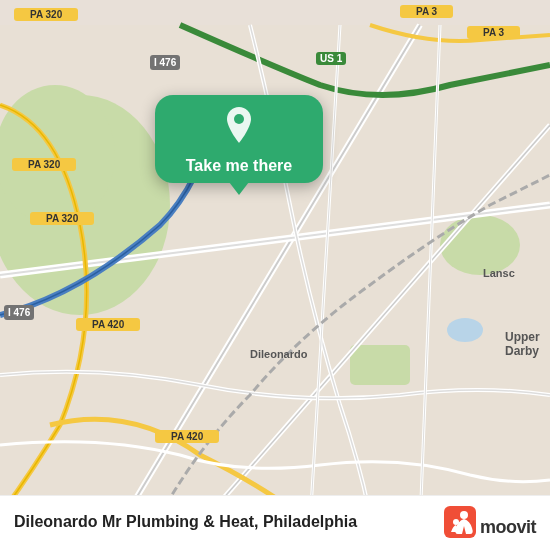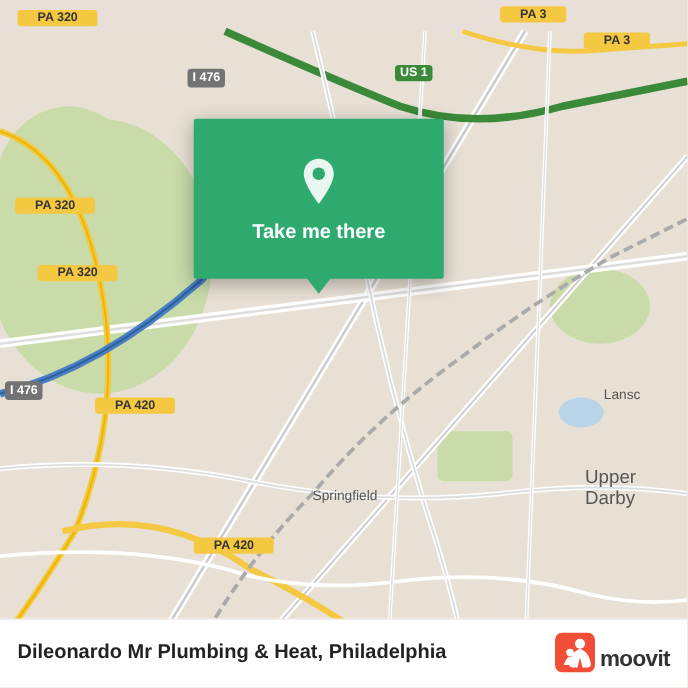--- a/index.html
+++ b/index.html
@@ -44,24 +44,24 @@
       color: white;
       border-radius: 3px;
       padding: 1px 4px;
     }
 
     
     .popup-card {
       position: absolute;
       top: 95px;
       left: 155px;
-      width: 200px;
+      width: 168px;
       background: #2eaa6e;
-      border-radius: 2px;
-      padding: 28px;
+      border-radius: 18px;
+      padding: 8px;
       display: flex;
       flex-direction: column;
       align-items: center;
       box-shadow: 0 4px 15px rgba(0,0,0,0.3);
       cursor: pointer;
       z-index: 100;
     }
 
     .popup-card::after {
       content: '';
@@ -137,22 +137,21 @@
       font-weight: 700;
       color: #333;
       letter-spacing: -0.5px;
     }
 
     
     .town-label {
       position: absolute;
       font-size: 11px;
       color: #555;
-      font-weight: 400;
-      margin-top: 43px;
+      font-weight: 700;
     }
 
     
     .map-svg {
       position: absolute;
       inset: 0;
       width: 100%;
       height: 100%;
     }
   </style>
@@ -216,22 +215,22 @@
   <div class="road-label road-label-green" style="top:52px; left:284px;margin-left:32px;">US 1</div>
   <div class="road-label" style="top:5px; left:400px;">PA 3</div>
   <div class="road-label" style="top:26px; left:467px;">PA 3</div>
   <div class="road-label" style="top:158px; left:12px;">PA 320</div>
   <div class="road-label" style="top:212px; left:30px;">PA 320</div>
   <div class="road-label road-label-blue" style="top:305px; left:4px;">I 476</div>
   <div class="road-label" style="top:318px; left:76px;">PA 420</div>
   <div class="road-label" style="top:430px; left:155px;">PA 420</div>
 
   <div class="town-label" style="top:267px; left:483px;">Lansc</div>
-  <div class="town-label" style="top:330px; left:468px; font-size:15px;">Upper<br>Darby</div>
-  <div class="town-label" style="top:348px; left:250px;">Springfield</div>
+  <div class="town-label" style="top:330px; left:505px; font-size:12px;">Upper<br>Darby</div>
+  <div class="town-label" style="top:348px; left:250px;">Dileonardo</div>
 
   <div class="popup-card">
 
     <svg class="location-pin" viewBox="0 0 44 44" xmlns="http://www.w3.org/2000/svg">
       <path d="M22 4C15.37 4 10 9.37 10 16c0 9 12 24 12 24s12-15 12-24c0-6.63-5.37-12-12-12z" fill="white" fill-opacity="0.9"></path>
       <circle cx="22" cy="16" r="5" fill="#2eaa6e"></circle>
     </svg>
     <span class="popup-text">Take me there</span>
   </div>
 

